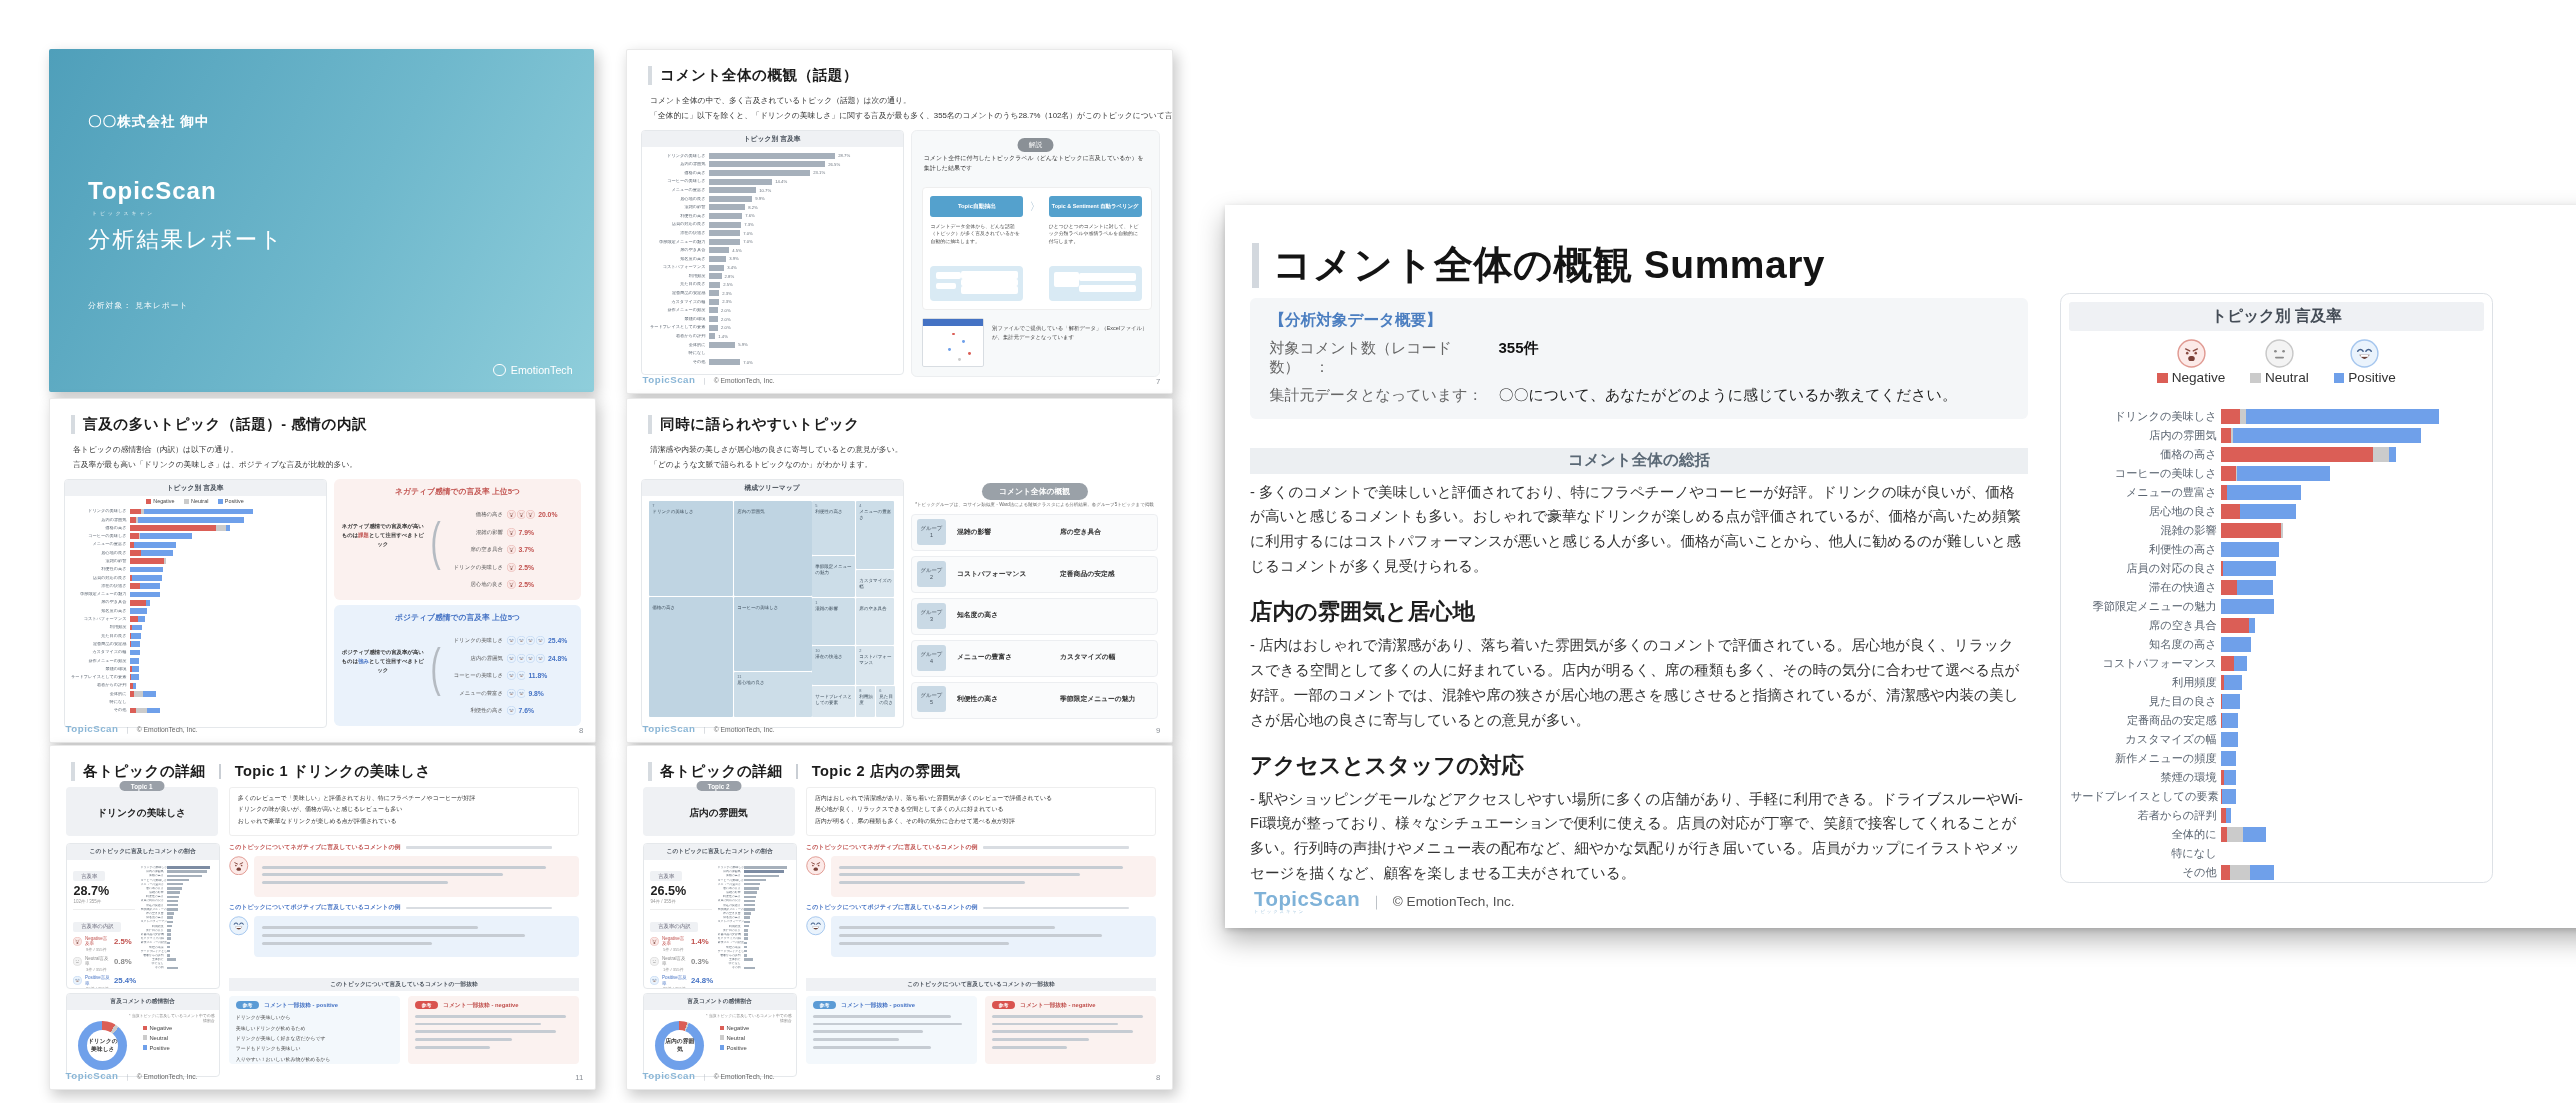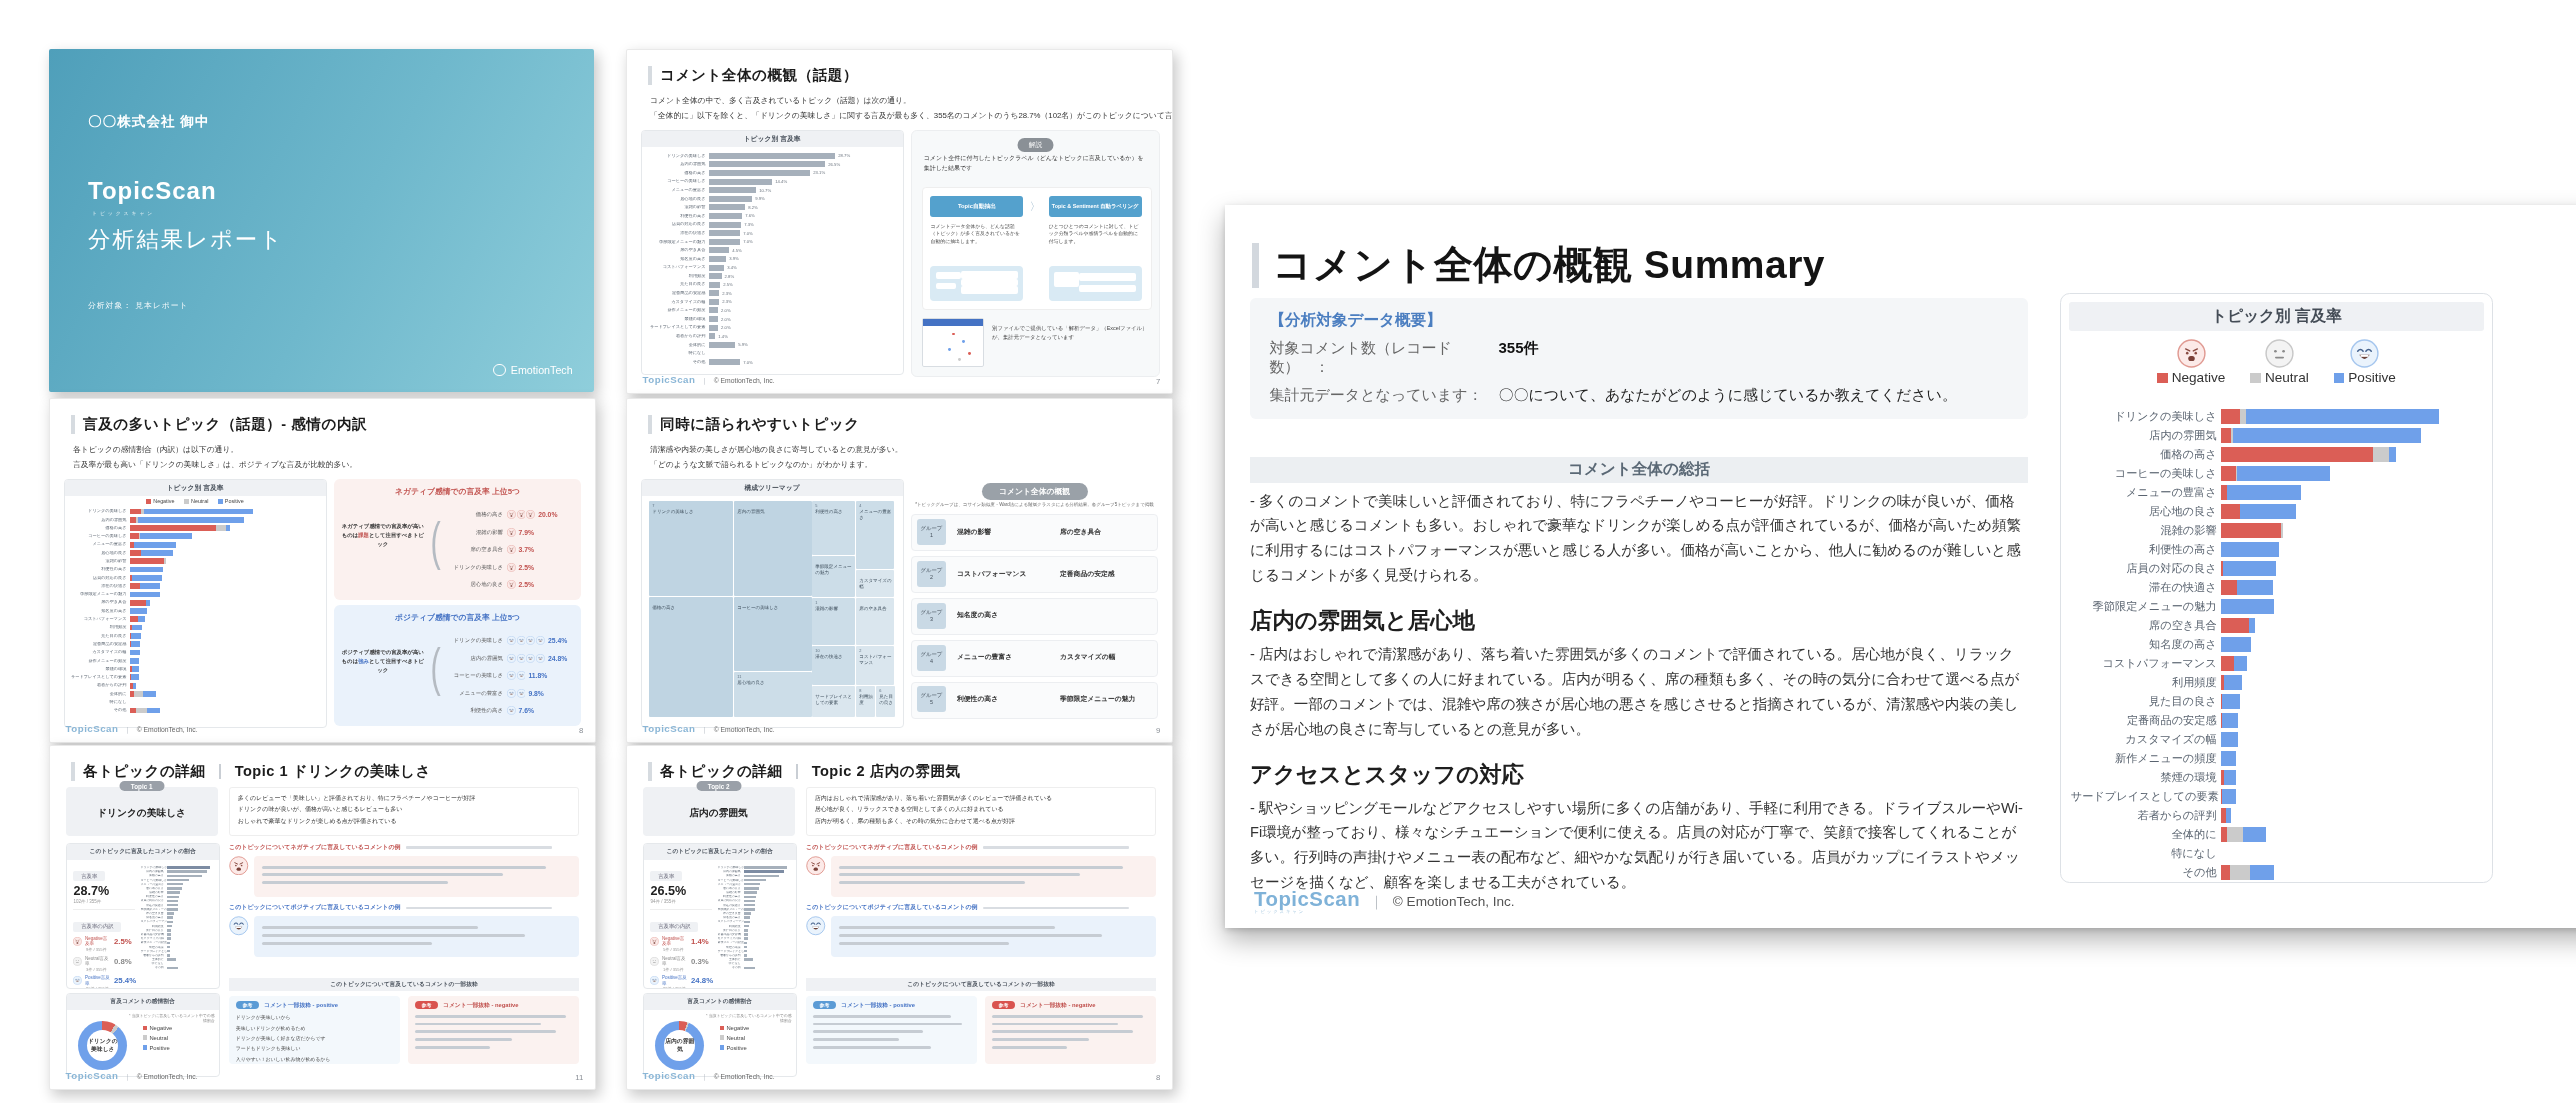--- a/index.html
+++ b/index.html
@@ -142,21 +142,21 @@
   .ms-title-row{position:absolute;left:27px;top:33px;display:flex;align-items:center;gap:13.6px;}
   .ms-accent{width:6.8px;height:45px;background:#D3D8DE;}
   .ms-title{font-size:39px;font-weight:bold;color:#141414;letter-spacing:0.5px;white-space:nowrap;}
   .ms-left{position:absolute;left:25px;top:93px;width:778px;}
   .info-box{background:#F4F6F8;border-radius:5.8px;padding:11.7px 19.5px 13.6px;}
   .info-h{color:#4B7EC0;font-weight:bold;font-size:15.6px;}
   .info-row{display:flex;margin-top:8.8px;font-size:15px;}
   .info-lbl{color:#666;width:229px;flex:none;}
   .info-val{color:#111;font-weight:bold;}
   .info-val.plain{font-weight:normal;color:#222;}
-  .sum-bar{margin-top:38px;height:26px;background:#ECEFF2;display:flex;align-items:center;justify-content:center;
+  .sum-bar{margin-top:29px;height:26px;background:#ECEFF2;display:flex;align-items:center;justify-content:center;
            font-size:15.6px;font-weight:bold;color:#5A6875;}
   .sec-h{margin-top:17.5px;font-size:22.4px;font-weight:bold;color:#1E1E1E;}
   .sec-p{margin-top:5.8px;font-size:14.6px;color:#333;line-height:1.7;}
   .panel{position:absolute;left:835px;top:88px;width:431px;height:588px;border:1px solid #DDE1E6;border-radius:9.7px;background:#fff;}
   .panel-h{margin:7.8px;height:29px;background:#EFF1F4;border-radius:2.9px;display:flex;align-items:center;justify-content:center;
            font-size:15.6px;font-weight:bold;color:#444C56;}
   .lg-row{display:flex;justify-content:center;gap:25px;margin-top:1.9px;}
   .lg-item{display:flex;flex-direction:column;align-items:center;gap:2.9px;}
   .lg-txt{display:flex;align-items:center;font-size:13.6px;color:#333;}
   .lg-txt .lg-sq{width:10.7px;height:10.7px;margin-right:3.9px;}

